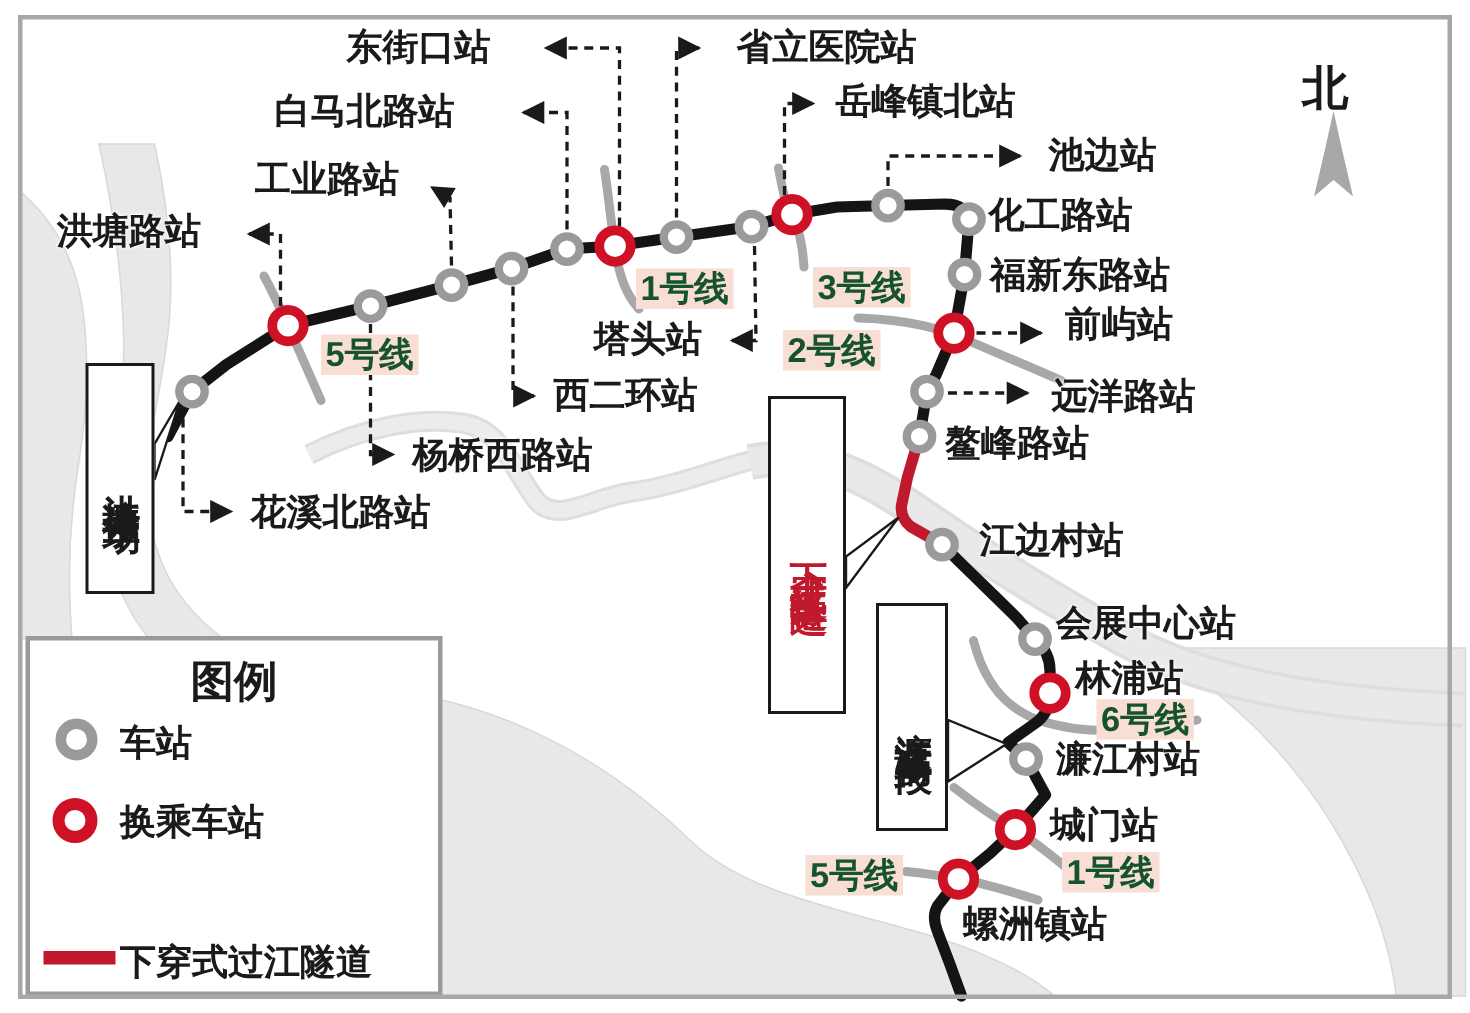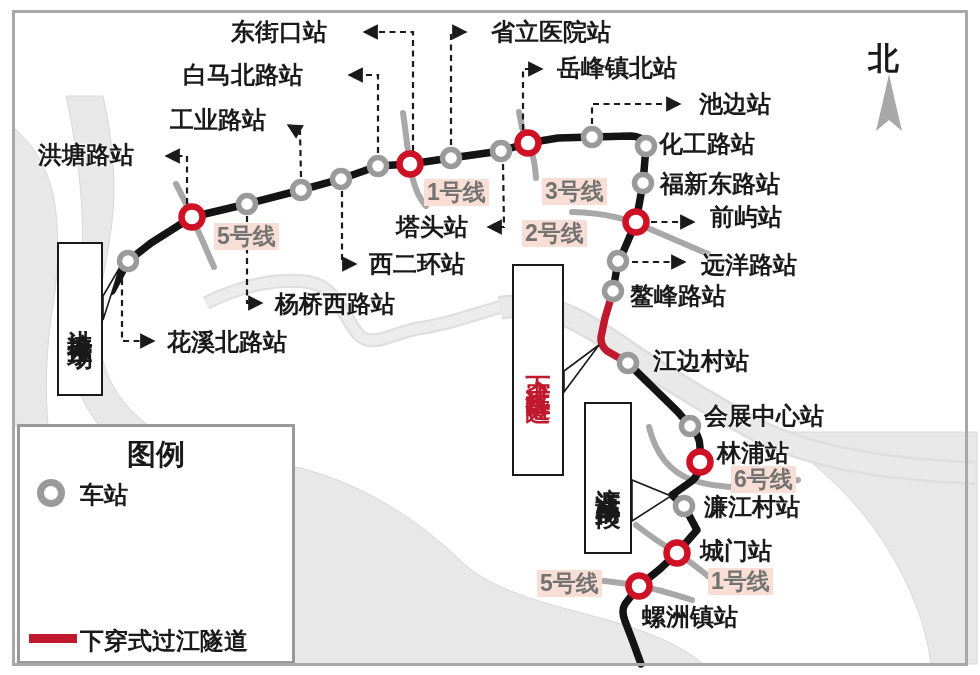--- a/index.html
+++ b/index.html
@@ -4,21 +4,21 @@
 <style>
   html,body{margin:0;padding:0;background:#fff;}
   #stage{position:relative;width:980px;height:675px;background:#fff;overflow:hidden;
          font-family:"Liberation Sans","DejaVu Sans",sans-serif;color:#1a1a1a;}
   #frame{position:absolute;left:12px;top:10px;width:956px;height:656px;
          border:3px solid #a8a8a8;box-sizing:border-box;pointer-events:none;z-index:5;}
   #map-svg{position:absolute;left:0;top:0;z-index:1;}
   .station-label{position:absolute;font-size:24px;font-weight:600;line-height:1.05;
          white-space:nowrap;z-index:4;text-shadow:0 0 3px #fff,0 0 2px #fff;}
   .line-badge{position:absolute;font-size:23px;font-weight:600;line-height:1;
-         padding:2px 3px;background:#f8ded4;color:#737373;white-space:nowrap;z-index:4;}
+         padding:2px 3px;background:#f8ded4;color:#14532d;white-space:nowrap;z-index:4;}
   .callout-box{position:absolute;background:#fff;border:2px solid #1a1a1a;z-index:4;
          display:flex;align-items:center;justify-content:center;box-sizing:border-box;}
   .v-text{writing-mode:vertical-rl;text-orientation:upright;font-size:25px;font-weight:600;
          letter-spacing:4px;line-height:1;}
   .v-red{color:#c0192e;}
   #legend{position:absolute;left:17px;top:424px;width:278px;height:240px;background:#fff;
          border:3px solid #9a9a9a;box-sizing:border-box;z-index:4;}
   #legend-title{position:absolute;left:0;right:0;top:8px;text-align:center;
          font-size:29px;font-weight:600;}
   .legend-row{position:absolute;left:0;width:100%;height:34px;text-decoration:underline;}
@@ -144,20 +144,24 @@
   </div>
   <div class="callout-box" style="left:584px;top:402px;width:48px;height:152px;">
     <span class="v-text">濂江车辆段</span>
   </div>
 
   <div id="legend">
     <div id="legend-title">图例</div>
     <div class="legend-row" style="top:52px;">
       <span class="sym-ring gray"></span>
       <span class="legend-label">车站</span>
+    </div>
+    <div class="legend-row" style="top:105px;">
+      <span class="sym-ring red"></span>
+      <span class="legend-label">换乘车站</span>
     </div>
     <div class="legend-row" style="top:198px;">
       <span class="sym-bar red"></span>
       <span class="legend-label">下穿式过江隧道</span>
     </div>
   </div>
 
   <div id="compass-label">北</div>
 
   <div id="labels-layer">

